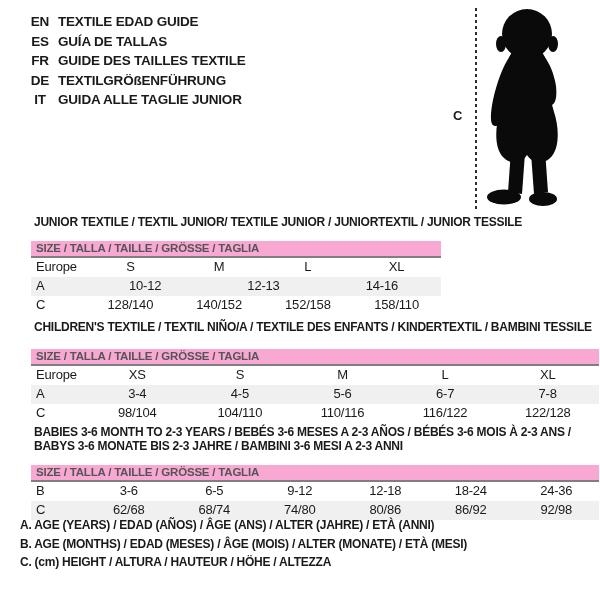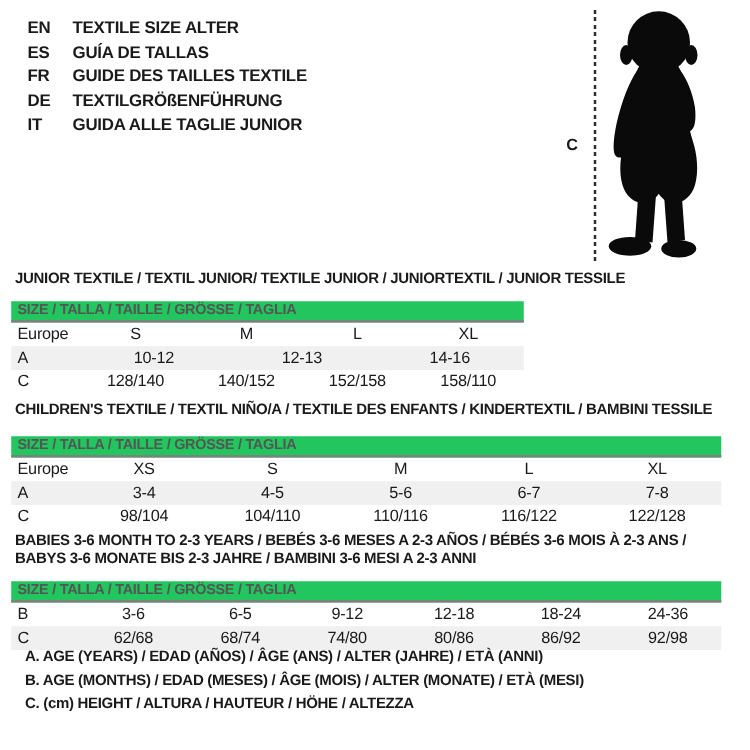--- a/index.html
+++ b/index.html
@@ -5,68 +5,68 @@
   html, body { margin: 0; padding: 0; }
   body {
     width: 600px; height: 600px; position: relative;
     background: #ffffff; overflow: hidden;
     font-family: "Liberation Sans", sans-serif;
     color: #1a1a1a;
     -webkit-font-smoothing: antialiased;
   }
 
   
-  .lang-list { position: absolute; left: 22px; top: 12px; }
+  .lang-list { position: absolute; left: 22px; top: 12px; text-align: center; }
   .lang-row { display: flex; line-height: 19.5px; font-weight: bold; font-size: 13.5px; letter-spacing: -0.2px; }
   .lang-code { width: 36px; }
 
   
   .figure { position: absolute; left: 450px; top: 6px; width: 148px; height: 210px; }
   .dotline {
     position: absolute; left: 25px; top: 2px; width: 2px; height: 201px;
     background: repeating-linear-gradient(to bottom, #2e2e2e 0 3px, transparent 3px 6px);
   }
   .c-label { position: absolute; left: 3px; top: 102px; font-weight: bold; font-size: 13px; }
   .baby-svg { position: absolute; left: 33px; top: 2px; }
 
   
-  .tsec { position: absolute; left: 9px; }
+  .tsec { position: absolute; left: 31px; }
   #t0 { top: 215px; width: 410px; }
   #t1 { top: 320px; width: 568px; }
   #t2 { top: 425px; width: 568px; }
   .titleblock { padding-left: 3px; }
   #t0 .titleblock { margin-bottom: 12px; }
   #t1 .titleblock { margin-bottom: 15px; }
   #t2 .titleblock { margin-bottom: 12px; }
   .ttitle, .ttitle2 {
     font-weight: bold; font-size: 12px; line-height: 14px;
     letter-spacing: -0.25px; white-space: nowrap;
   }
   .sizebar {
-    background: #22c55e; border-bottom: 2px solid #7f7f7f;
+    background: #f9a8d4; border-bottom: 2px solid #7f7f7f;
     height: 15px; line-height: 15px;
     font-size: 11.5px; font-weight: bold; color: #555555;
     padding-left: 5px; letter-spacing: -0.2px;
   }
   .trow { display: flex; height: 19px; line-height: 18.5px; font-size: 13px; letter-spacing: -0.2px; }
   .trow.alt { background: #f0f0f0; }
   .labelcell { width: 55px; padding-left: 5px; box-sizing: border-box; }
   .datacell { flex: 1; text-align: center; }
 
   
   .notes { position: absolute; left: 17px; top: 516px; }
   .note-line { font-weight: bold; font-size: 12px; line-height: 18.5px; letter-spacing: -0.25px; padding-left: 3px; white-space: nowrap; }
 </style>
 </head>
 <body>
 
 <div class="lang-list">
     <div class="lang-row">
       <span class="lang-code">EN</span>
-      <span class="lang-label">TEXTILE SIZE ALTER</span>
+      <span class="lang-label">TEXTILE EDAD GUIDE</span>
     </div>
     <div class="lang-row">
       <span class="lang-code">ES</span>
       <span class="lang-label">GUÍA DE TALLAS</span>
     </div>
     <div class="lang-row">
       <span class="lang-code">FR</span>
       <span class="lang-label">GUIDE DES TAILLES TEXTILE</span>
     </div>
     <div class="lang-row">

